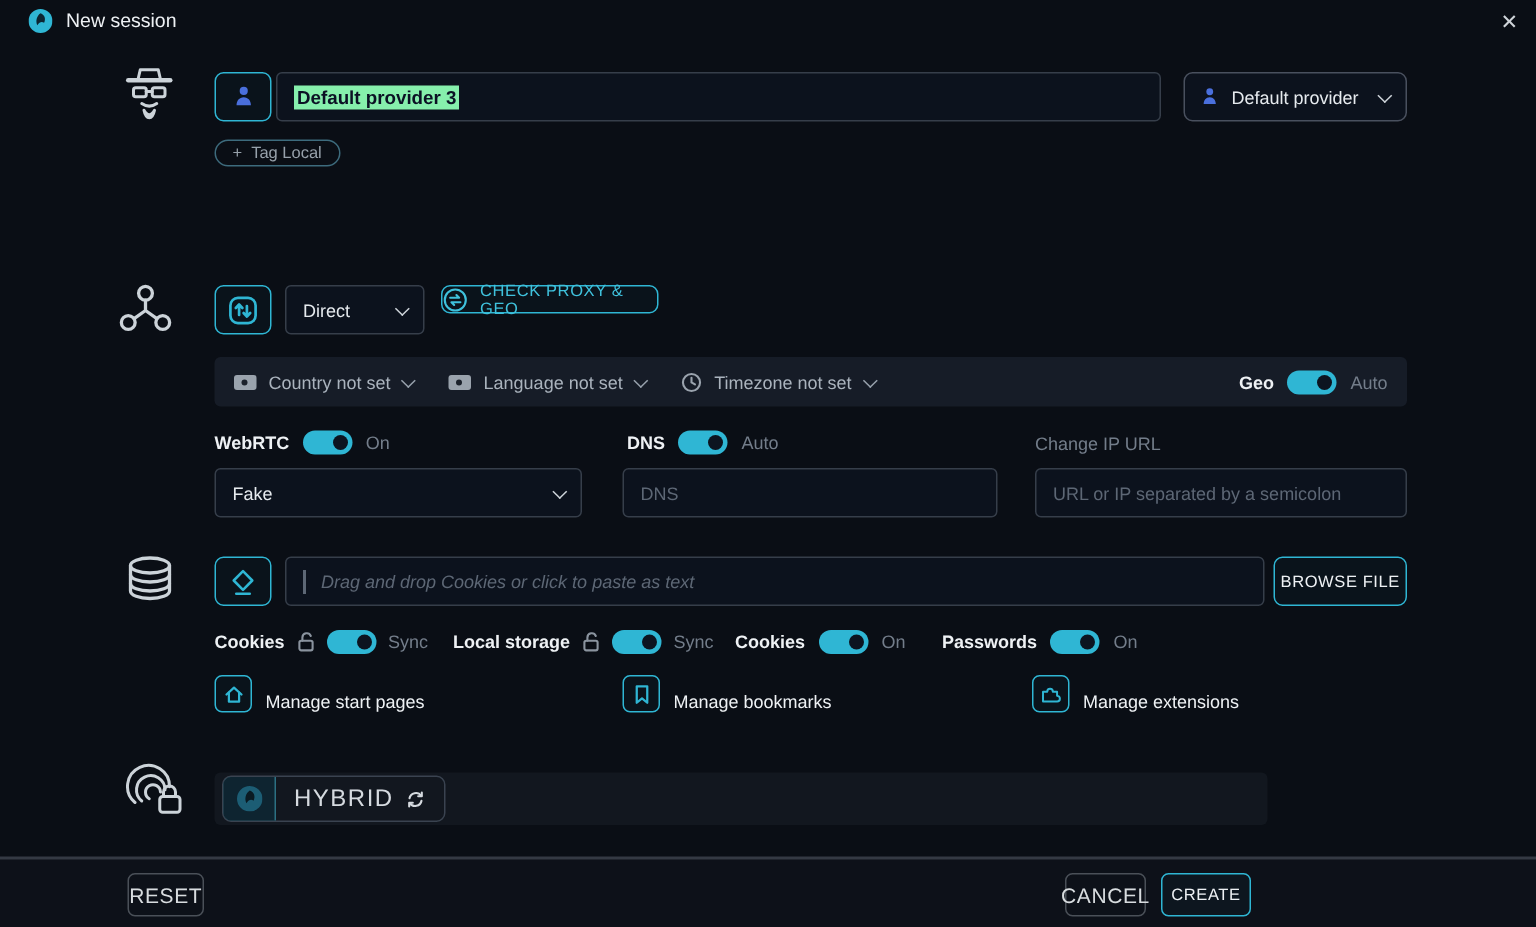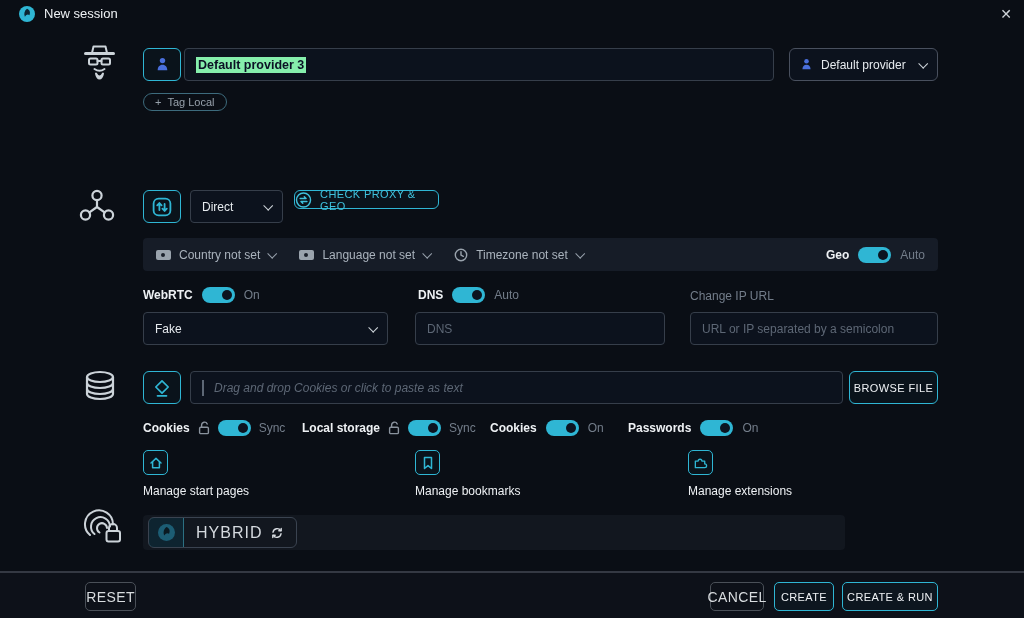--- a/index.html
+++ b/index.html
@@ -72,21 +72,21 @@
   .flag::after { content:""; position:absolute; left:5px; top:3px; width:4px; height:4px; border-radius:50%; background:#1b212b; }
 
   .cap-label { font-size:12px; color:#737d8a; }
 
   
   .droparea { left:190px; top:371px; width:653px; font-style:italic; gap:10px; }
   .caret { width:2px; height:16px; background:#5d6775; flex:none; }
 
   .mini-btn { width:25px; height:25px; border:1.5px solid #2fb6d4; border-radius:5px;
     display:flex; align-items:center; justify-content:center; flex:none; background:rgba(47,182,212,0.03); }
-  .manage { display:flex; align-items:flex-start; gap:9px; font-size:12px; color:#eef1f4;flex-direction:column; }
+  .manage { display:flex; align-items:flex-end; gap:9px; font-size:12px; color:#eef1f4; }
 
   
   .fp-bar { left:143px; top:515px; width:702px; height:35px; background:#12171f; border-radius:4px; display:flex; align-items:center; padding:0 5px; }
   .fp-group { display:flex; align-items:stretch; border:1px solid #3a4350; border-radius:6px; overflow:hidden; height:31px; }
   .fp-logo-cell { width:36px; display:flex; align-items:center; justify-content:center; background:#0e2430; border:1px solid #2c7082; border-radius:6px 0 0 6px; margin:-1px; margin-right:0; }
   .fp-mode { display:flex; align-items:center; gap:8px; padding:0 12px; font-size:16px; letter-spacing:1px; color:#d5dadf; }
 
   
   .footer { left:0; right:0; bottom:0; height:47px; background:#0d1119; border-top:2px solid #343943; }
   .footer .btn { position:absolute; top:9px; height:29px; }
@@ -319,18 +319,15 @@
   <div class="footer abs">
     <div class="btn grey-btn" style="left:85px;width:51px">
       <span>RESET</span>
     </div>
     <div class="btn grey-btn" style="left:710px;width:54px">
       <span>CANCEL</span>
     </div>
     <div class="btn cyan-btn" style="left:774px;width:60px;border-width:1px;border-radius:5px">
       <span>CREATE</span>
     </div>
-    <div class="btn cyan-btn" style="left:842px;width:96px;border-width:1px;border-radius:5px">
-      <span>CREATE &amp; RUN</span>
-    </div>
   </div>
 
 </div>
 
 </body></html>

